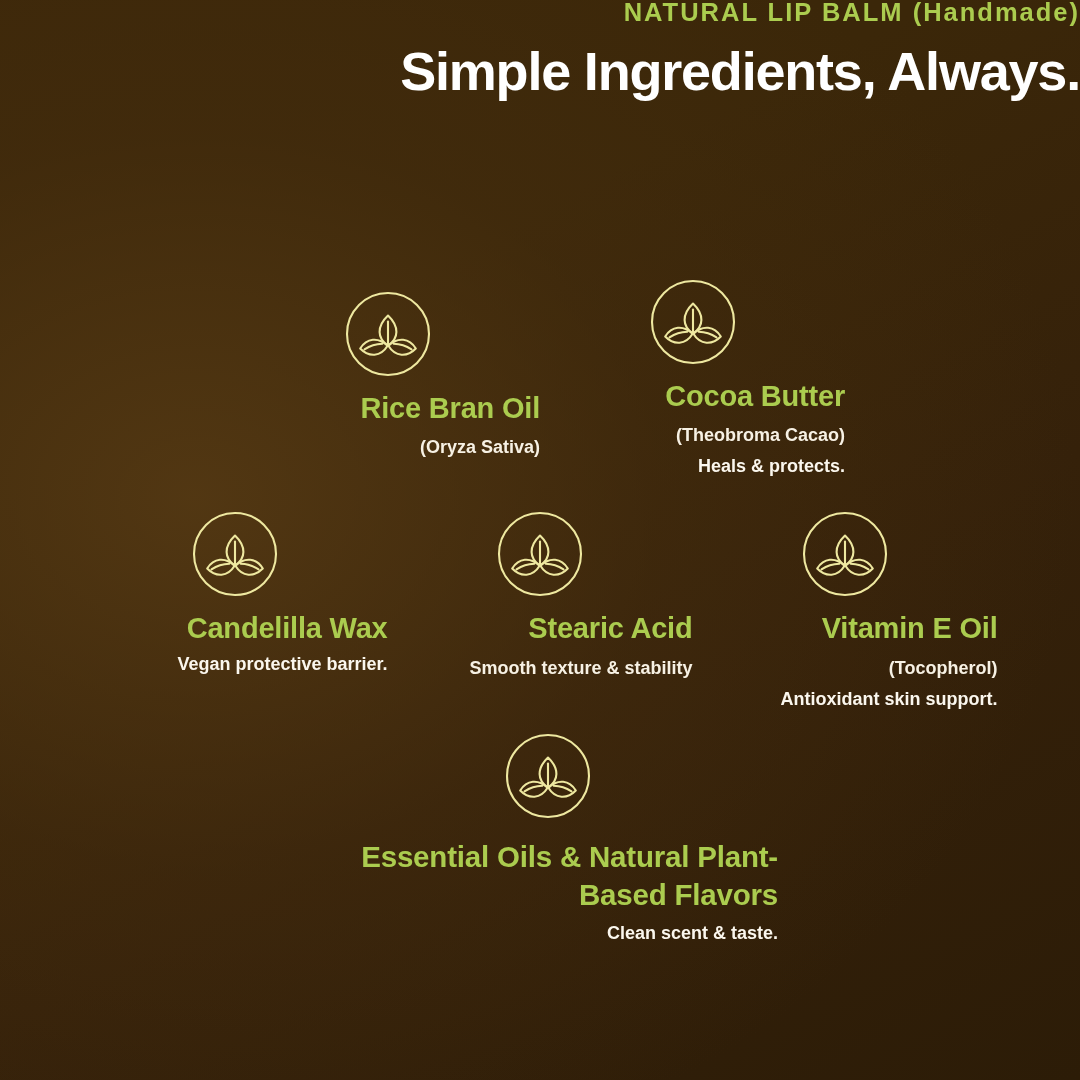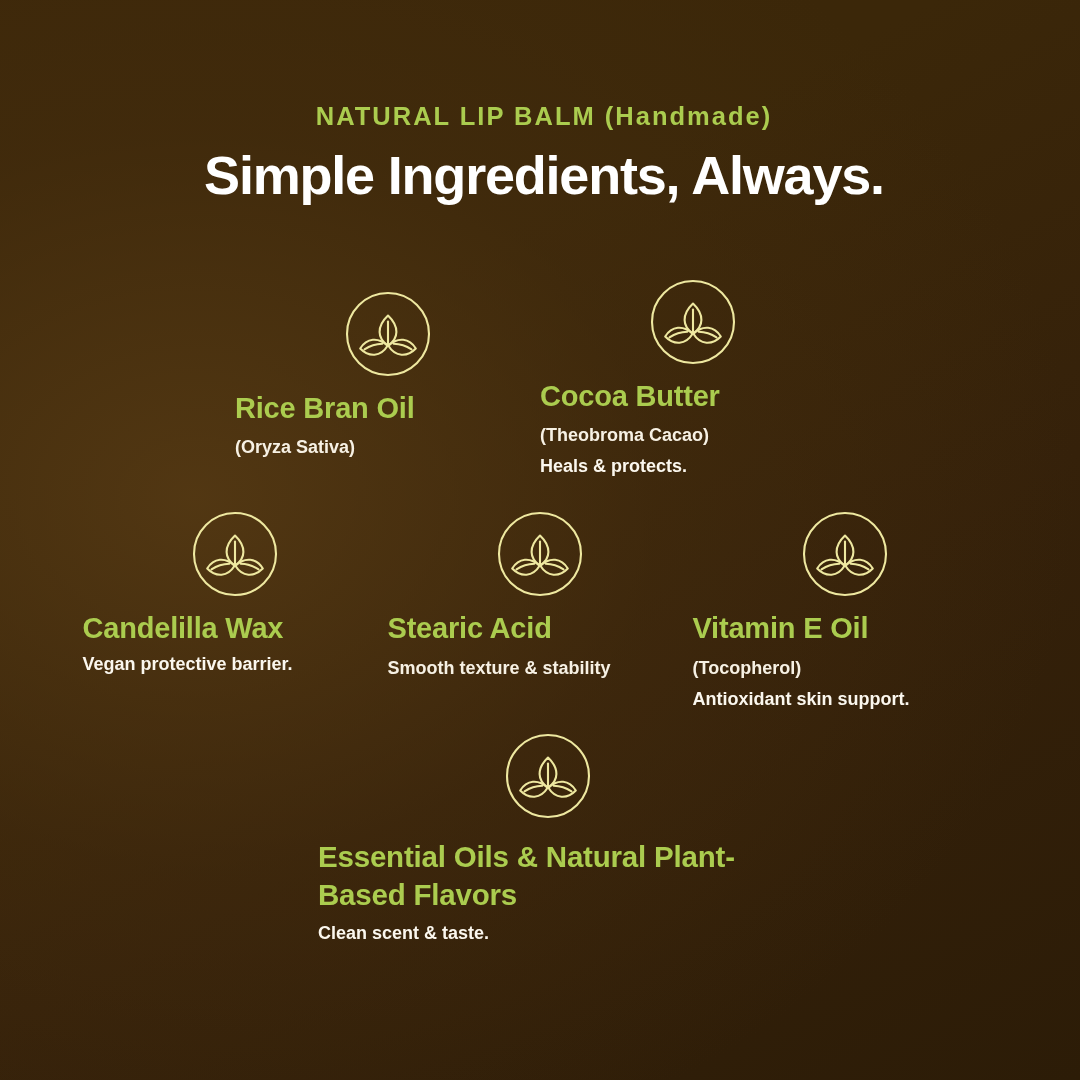--- a/index.html
+++ b/index.html
@@ -20,22 +20,21 @@
     height: 1080px;
     box-sizing: border-box;
     background:
       radial-gradient(120% 95% at 18% 46%, rgba(86,58,20,0.85) 0%, rgba(70,46,15,0.45) 36%, rgba(52,33,10,0.0) 68%),
       linear-gradient(152deg, #3c2709 0%, #3b2709 30%, #35210a 62%, #2c1c07 100%);
     overflow: hidden;
   }
 
   
   .header {
-    padding-top: 104px;
-    text-align: center;
+    text-align: right;
     margin-left: 8px;
   }
   .eyebrow {
     font-size: 25.5px;
     font-weight: 700;
     letter-spacing: 2.0px;
     color: #abcc4f;
     line-height: 1;
     margin: 0;
   }
@@ -57,21 +56,21 @@
     width: 1080px;
   }
   .row {
     display: flex;
     justify-content: center;
     align-items: flex-start;
   }
   .row-1 { padding-left: 0; }
   .cell {
     width: 305px;
-    text-align: left;
+    text-align: right;
     box-sizing: border-box;
   }
   .cell.wide { width: 460px; }
 
   
   .icon-wrap {
     display: flex;
     justify-content: center;
     align-items: center;
     height: 96px;

